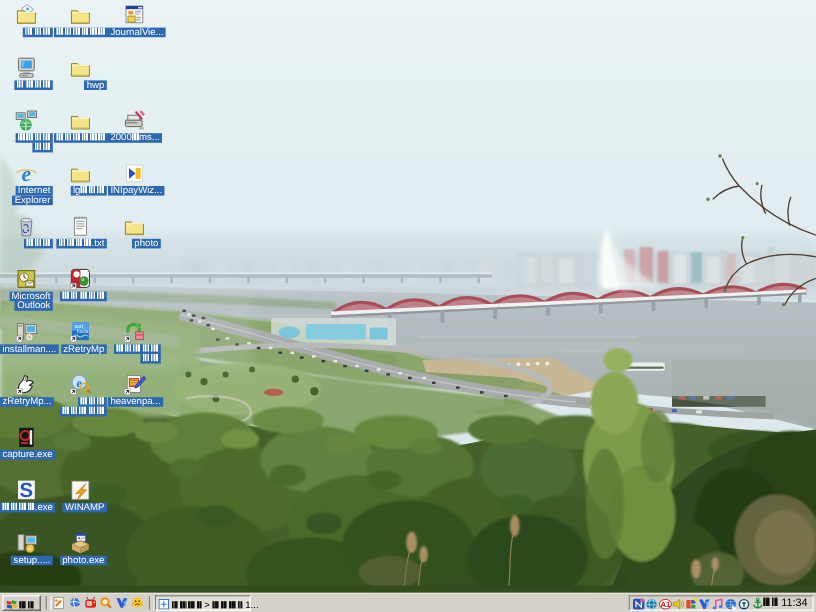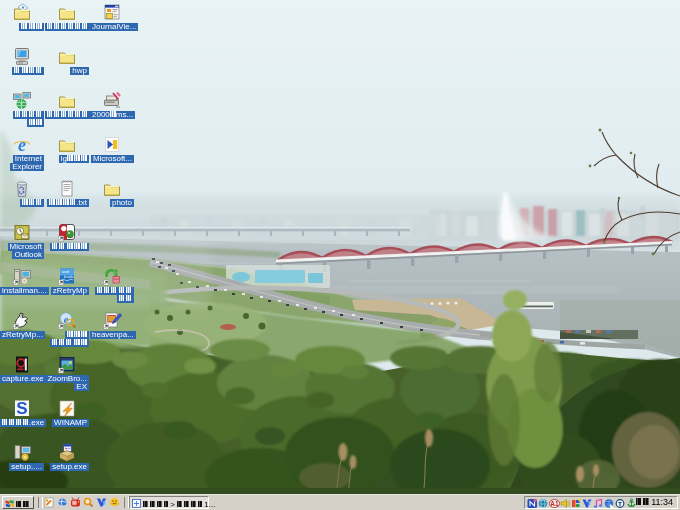--- a/index.html
+++ b/index.html
@@ -461,21 +461,21 @@
       <div><span class="lbl">lg<i class="k w21"></i></span></div>
     </div>
 <div class="ic" style="left:90px;top:135px">
       <span class="g">
         <svg width="20" height="19">
           <rect x="3.5" y="2.5" width="13" height="14" fill="#FDFDFD" stroke="#C8C8C8" stroke-width=".6"></rect>
           <path d="M5.5 5 l5.5 4.5 -5.5 4.5 z" fill="#2452C0"></path>
           <rect x="11" y="5" width="4.2" height="9" fill="#F6BC1E"></rect>
         </svg>
       </span>
-      <div><span class="lbl">Microsoft...</span></div>
+      <div><span class="lbl">INIpayWiz...</span></div>
     </div>
 <div class="ic" style="left:0;top:179px">
       <span class="g">
         <svg width="20" height="19">
           <path d="M5.5 4.5 h9 l-1 13 h-7 z" fill="#C9CDD6" stroke="#666E78" stroke-width=".7"></path>
           <ellipse cx="10" cy="4.5" rx="4.5" ry="1.5" fill="#E2E6EA" stroke="#666E78" stroke-width=".6"></ellipse>
           <path d="M7.5 9 c2.5 -2 5 0 3.5 2 m-.5 3.5 c-2.5 1 -4 -1 -3 -2.5" stroke="#3A58B8" stroke-width="1" fill="none"></path>
           <circle cx="11.5" cy="13" r=".9" fill="#3A58B8"></circle>
         </svg>
       </span>
@@ -615,32 +615,20 @@
       <span class="g">
         <svg width="20" height="19">
           <rect x="4" y="1.5" width="12" height="16" fill="#141414"></rect>
           <circle cx="9" cy="8" r="3.8" fill="none" stroke="#C82626" stroke-width="1.8"></circle>
           <rect x="12.8" y="3.5" width="2" height="12" fill="#ECECEC"></rect>
           <rect x="5.5" y="13.5" width="6" height="1.6" fill="#C82626"></rect>
         </svg>
       </span>
       <div><span class="lbl">capture.exe</span></div>
     </div>
-<div class="ic" style="left:45px;top:355px">
-      <span class="g">
-        <svg width="20" height="19">
-          <rect x="3" y="2.5" width="14" height="13.5" fill="#223C74" stroke="#0E1C3C" stroke-width=".8"></rect>
-          <rect x="4.5" y="5.5" width="11" height="9" fill="#5CB0DC"></rect>
-          <path d="M4.5 12 l3.5 -3.5 3 3 2.5 -2.5 2 2.5 v3 h-11 z" fill="#3E9840"></path>
-          <circle cx="13.5" cy="7.5" r="1.3" fill="#F6E040"></circle>
-          <use href="#sc"></use>
-        </svg>
-      </span>
-      <div><span class="lbl">ZoomBro...</span><br><span class="lbl">EX</span></div>
-    </div>
 <div class="ic" style="left:0;top:399px">
       <span class="g">
         <svg width="20" height="19">
           <rect x="3" y="1.5" width="14" height="15.5" fill="#F6F8FC"></rect>
           <text x="10" y="15" font-size="17" font-weight="bold" fill="#2256C8" text-anchor="middle" font-family="Liberation Sans">S</text>
         </svg>
       </span>
       <div><span class="lbl"><i class="k w28"></i>.exe</span></div>
     </div>
 <div class="ic" style="left:45px;top:399px">
@@ -669,21 +657,21 @@
         <svg width="20" height="19">
           <rect x="6.5" y="1.5" width="8" height="7" fill="#E8ECF8" stroke="#2848A8" stroke-width=".8"></rect>
           <rect x="6.5" y="1.5" width="8" height="2" fill="#2848A8"></rect>
           <circle cx="9" cy="5.5" r=".8" fill="#C83030"></circle>
           <rect x="10.5" y="5" width="3" height="1" fill="#A0A8C0"></rect>
           <path d="M3 10.5 l7 -3 7 3 -7 3 z" fill="#E4C684" stroke="#907840" stroke-width=".7"></path>
           <path d="M3 10.5 v4.5 l7 3 v-4.5 z" fill="#D0AE66"></path>
           <path d="M17 10.5 v4.5 l-7 3 v-4.5 z" fill="#BC9A52"></path>
         </svg>
       </span>
-      <div><span class="lbl">setup.exe</span></div>
+      <div><span class="lbl">photo.exe</span></div>
     </div>
 <div id="tb">
 <div class="btn" style="left:2px;top:1px;width:32px;height:13px">
 <svg width="9" height="9" style="position:absolute;left:2px;top:1.5px" viewBox="0 0 9 9">
           <path d="M0.5 2 q1 -.8 2 0 q1 .8 2 0 l0 2.6 q-1 .8 -2 0 q-1 -.8 -2 0 z" fill="#D83820"></path>
           <path d="M4.7 1.6 q1 -.8 2 0 q1 .8 2 0 l0 2.6 q-1 .8 -2 0 q-1 -.8 -2 0 z" fill="#28A030"></path>
           <path d="M0.9 5.2 q1 -.8 2 0 q1 .8 2 0 l0 2.6 q-1 .8 -2 0 q-1 -.8 -2 0 z" fill="#2050C8"></path>
           <path d="M5.1 4.8 q1 -.8 2 0 q1 .8 2 0 l0 2.6 q-1 .8 -2 0 q-1 -.8 -2 0 z" fill="#E8B820"></path>
         </svg>
 <i class="kd" style="width:13px;position:absolute;left:13px;top:3.5px"></i>

